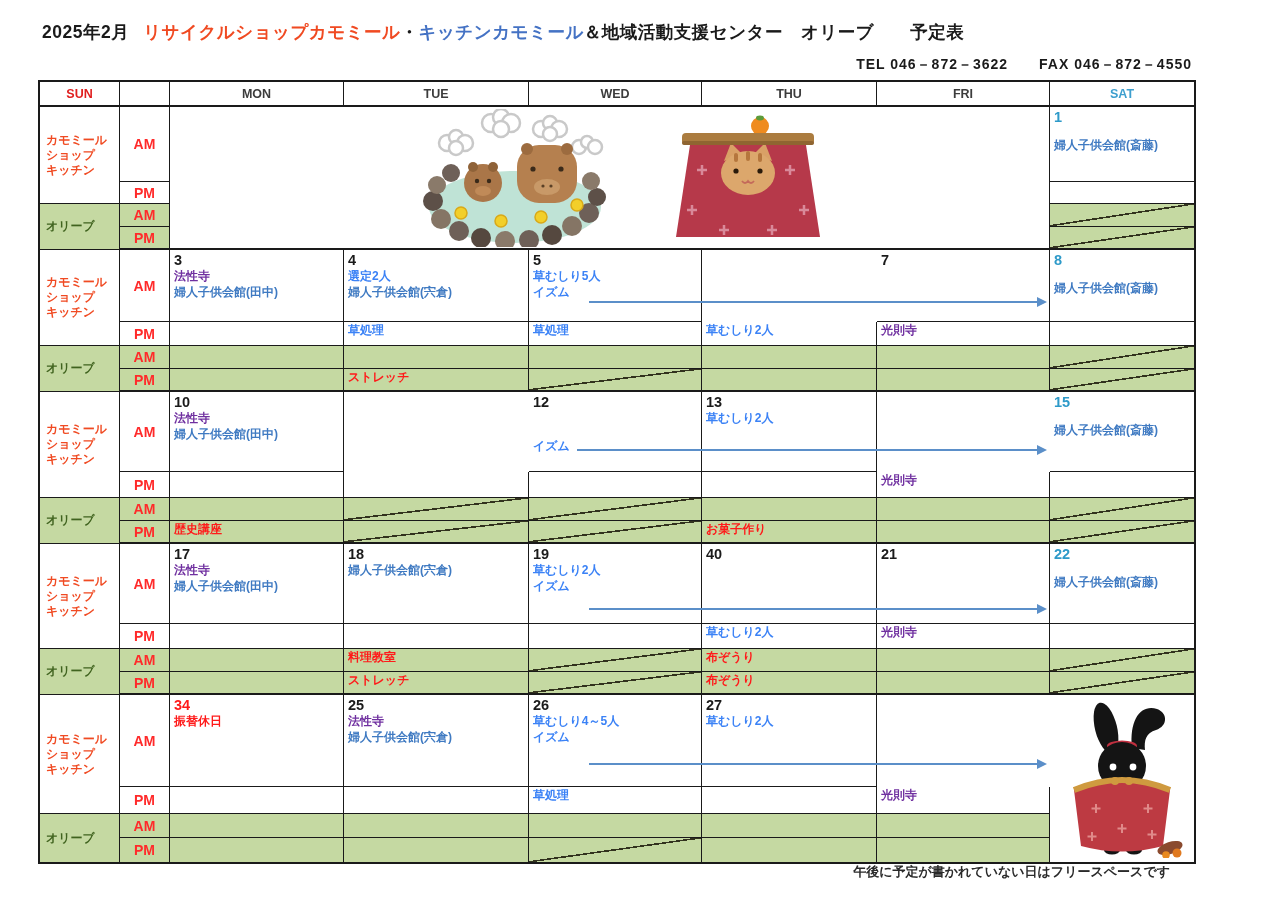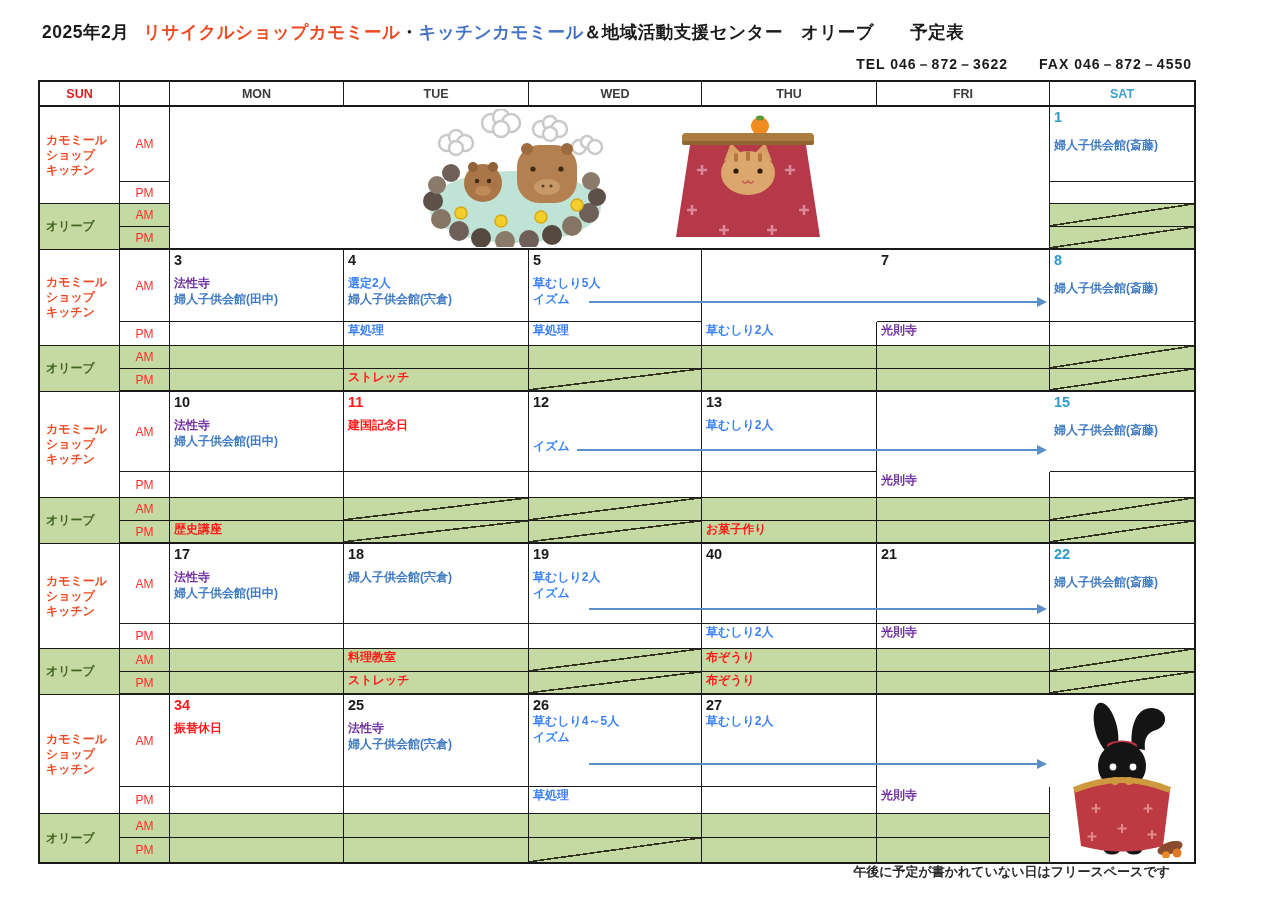--- a/index.html
+++ b/index.html
@@ -22,26 +22,26 @@
   .br0{border-right:none}.bb0{border-bottom:none}
   .hc{display:flex;align-items:center;justify-content:center;font-size:12.5px;font-weight:bold;
       color:#3c3c3c;border-bottom-width:2px}
   .wkend{border-bottom-width:2px}
   .g{background:#c5d9a2}
   .dg{background:linear-gradient(to bottom right,rgba(0,0,0,0) calc(50% - 1px),#32321e calc(50% - 1px),#32321e calc(50% + .6px),rgba(0,0,0,0) calc(50% + .6px)),#c5d9a2}
   .lab{display:flex;flex-direction:column;justify-content:center;padding-left:6px;
        font-size:12px;font-weight:bold;line-height:15px;white-space:pre-line}
   .cham{color:#f04a22}
   .olv{color:#40631f}
-  .ampm{display:flex;align-items:center;justify-content:center;font-size:12px;font-weight:normal;color:#ff2a2a}
+  .ampm{display:flex;align-items:center;justify-content:center;font-size:14px;font-weight:bold;color:#ff2a2a}
   .dc{padding:1px 2px 0 4px}
   .date{font-size:14.5px;font-weight:bold;line-height:18px;color:#1a1a1a;display:inline-block}
   .datelabel{font-size:13.5px;font-weight:bold;margin-left:14px}
   .ev{font-size:12px;font-weight:bold;line-height:15.5px;color:#1a1a1a}
-  .gap8{margin-top:7px}
+  .gap8{}
   .mt12{margin-top:12px}
   .mt28{margin-top:28px}
   [data-color="red"]{color:#ff1a1a}
   [data-color="purple"]{color:#7030a0}
   [data-color="blue"]{color:#3f7ac2}
   [data-color="black"]{color:#3b82f6}
   [data-color="satblue"]{color:#2e9ac9}
   .hc[data-color="red"]{color:#e02020}
   .hc[data-color="satblue"]{color:#3d9fce}
   
@@ -245,24 +245,20 @@
   <div class="c lab cham" style="grid-area:10/1/12/2">カモミール
 ショップ
 キッチン</div>
   <div class="c ampm" style="grid-area:10/2/11/3">AM</div>
   <div class="c ampm" style="grid-area:11/2/12/3">PM</div>
   <div class="c dc" style="grid-area:10/3/11/4">
     <span class="date">10</span>
     <div class="ev gap8" data-color="purple">法性寺</div>
     <div class="ev" data-color="blue">婦人子供会館(田中)</div>
   </div>
-  <div class="c dc" style="grid-area:10/4/11/5">
-    <span class="date" data-color="red">11</span>
-    <div class="ev gap8" data-color="red">建国記念日</div>
-  </div>
   <div class="c dc" style="grid-area:10/5/11/6">
     <span class="date">12</span>
     <div class="ev mt28" data-color="black">イズム</div>
   </div>
   <div class="c dc" style="grid-area:10/6/11/7">
     <span class="date">13</span>
     <div class="ev gap8" data-color="black">草むしり2人</div>
   </div>
   <div class="c dc br0" style="grid-area:10/8/11/9">
     <span class="date" data-color="satblue">15</span>

